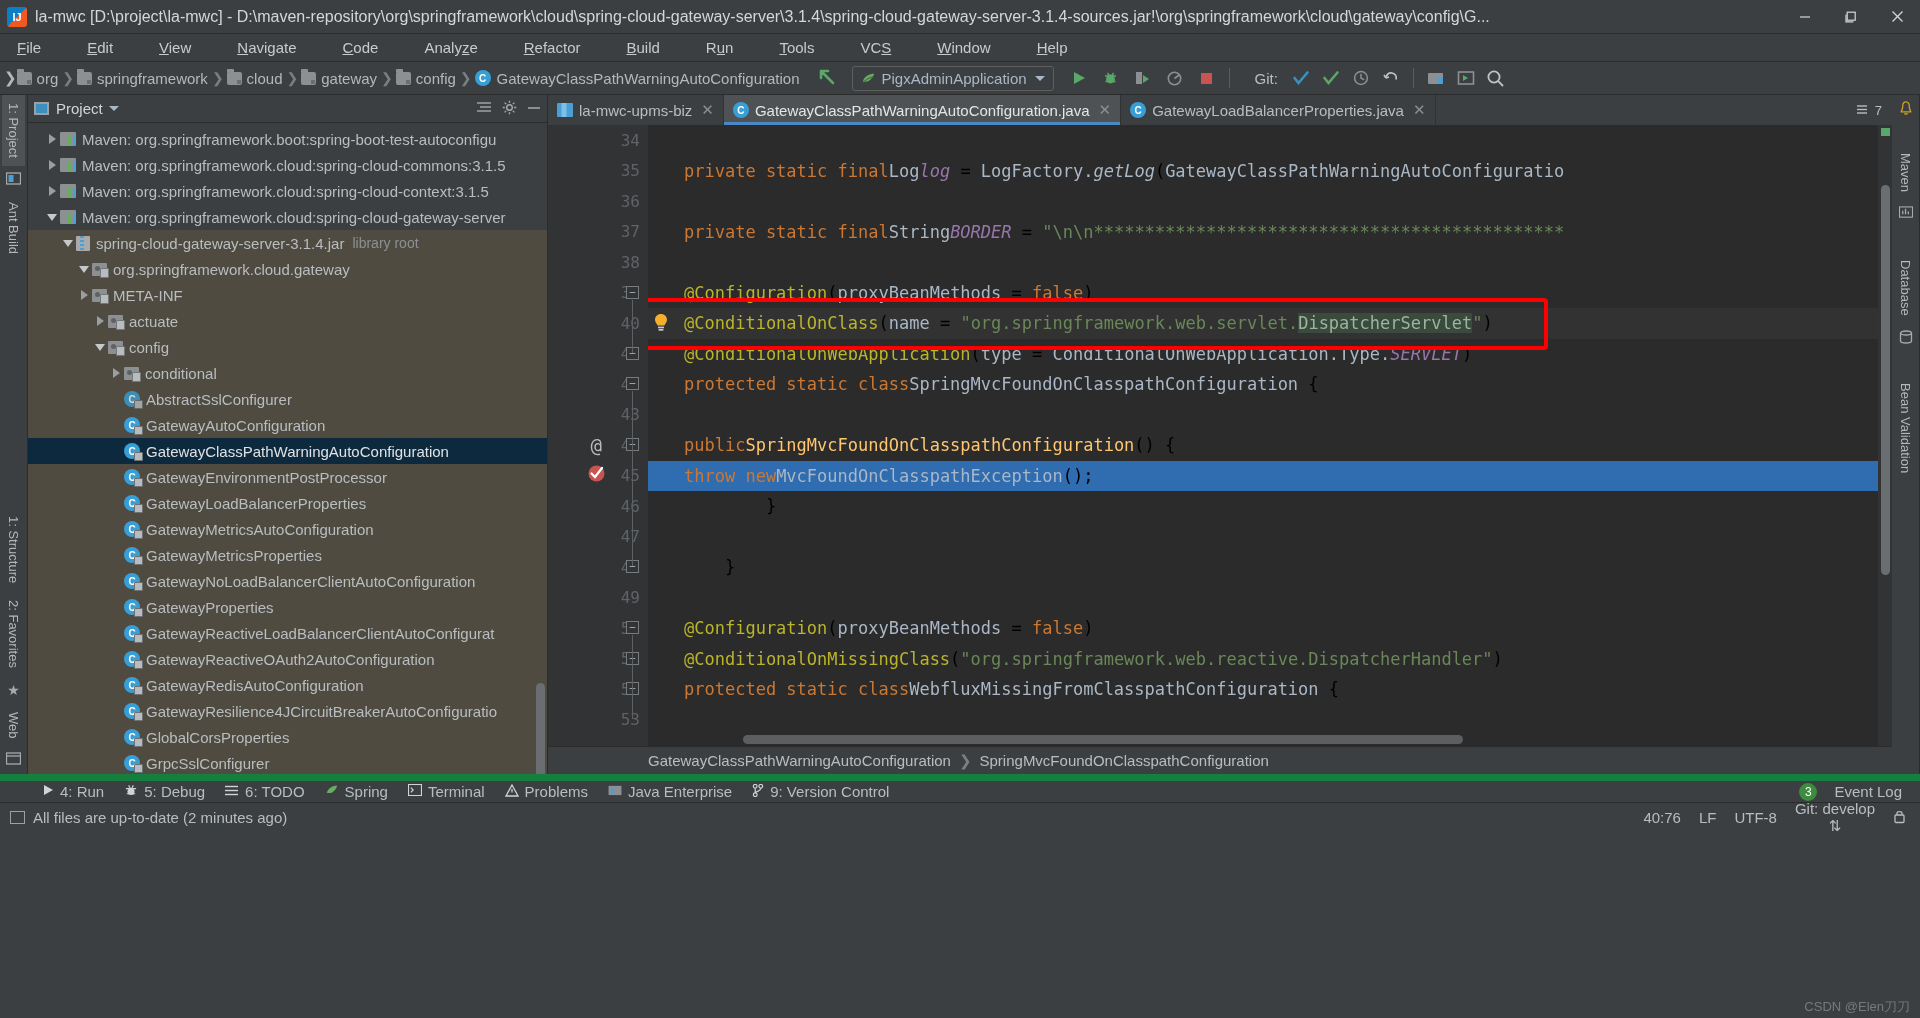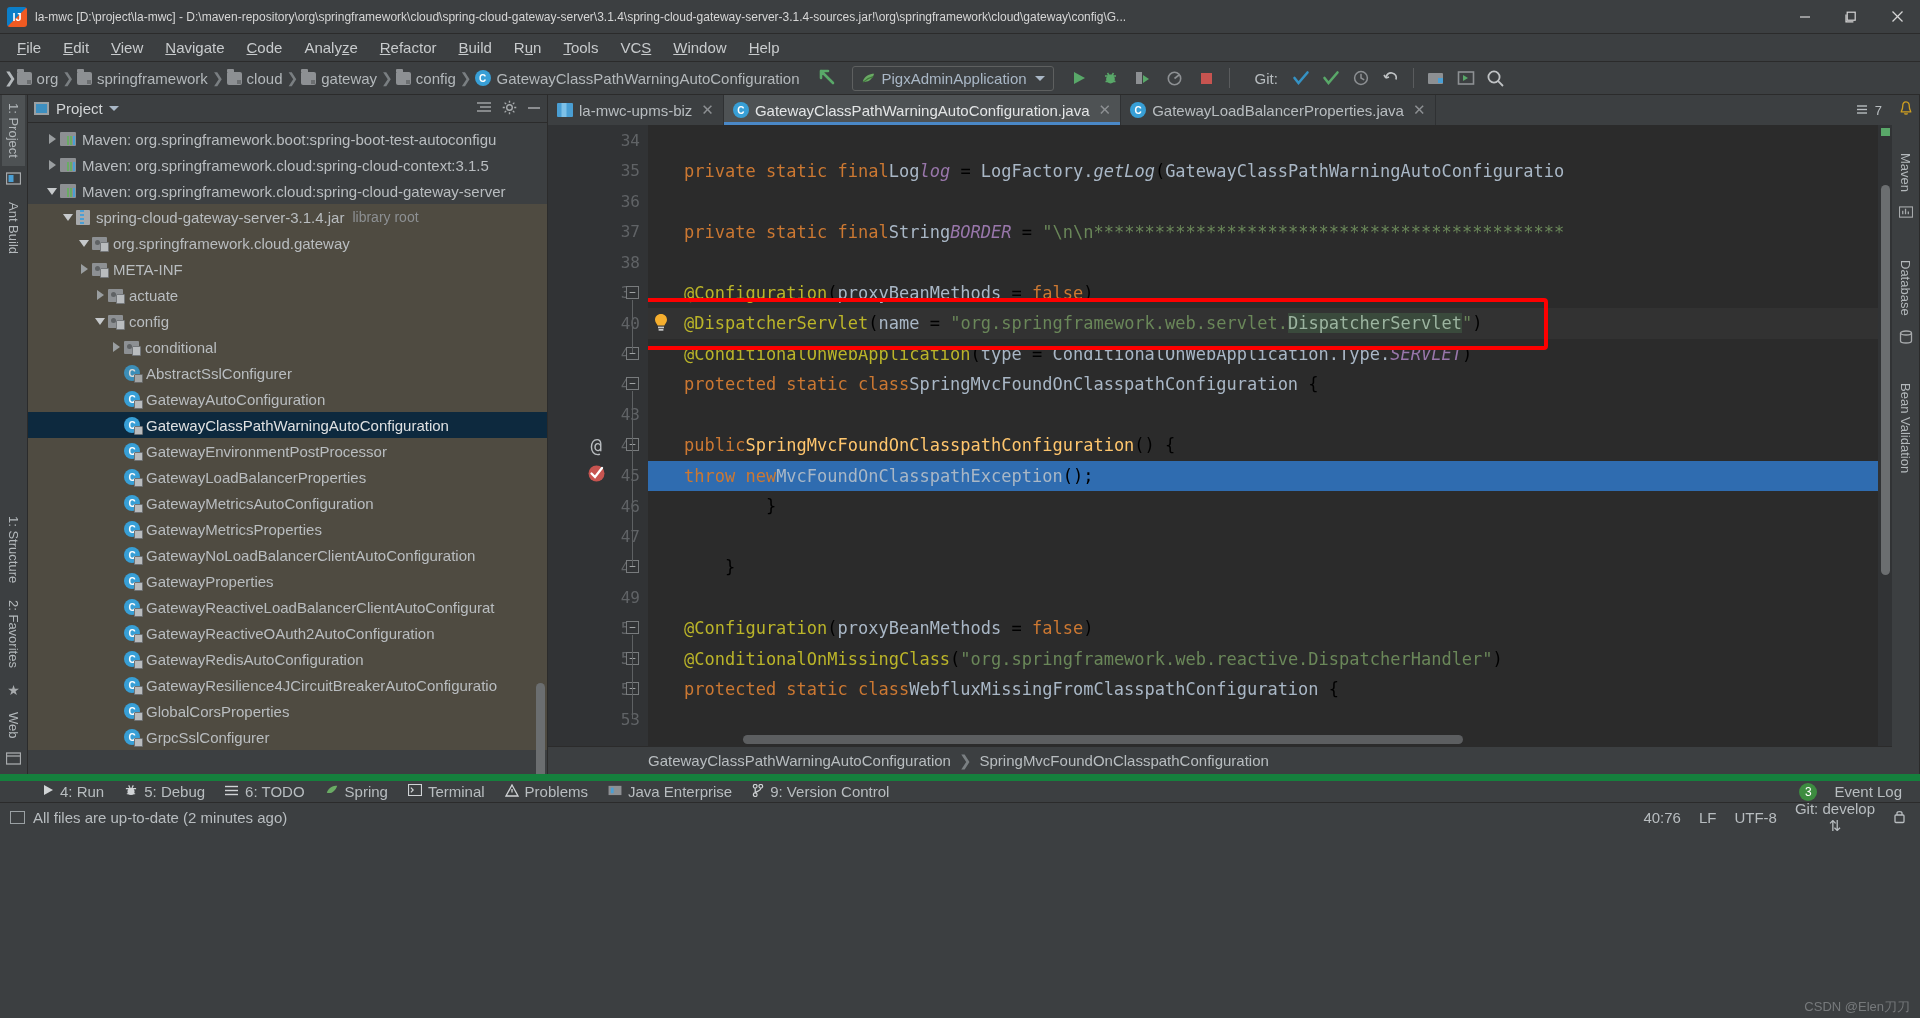--- a/index.html
+++ b/index.html
@@ -20,35 +20,36 @@
     width: 20px; height: 20px; margin: 0 8px 0 7px;
     background: linear-gradient(135deg,#0b7ec8 0%,#0b7ec8 48%,#f05a22 52%,#f05a22 100%);
     border-radius: 3px; position: relative; flex: 0 0 auto;
   }
   #app-icon::after {
     content: "IJ"; position: absolute; inset: 0;
     color: #fff; font-size: 11px; font-weight: bold;
     display: flex; align-items: center; justify-content: center;
   }
   #title-text {
-    color: #d6d6d6; font-size: 12px; white-space: nowrap;
+    color: #d6d6d6; font-size: 16px; white-space: nowrap;
     overflow: hidden; flex: 1 1 auto;
   }
   .win-btns { display: flex; flex: 0 0 auto; }
   .win-btn {
     width: 46px; height: 34px; display: flex;
     align-items: center; justify-content: center;
     color: #d6d6d6;
   }
 
   
   #menubar {
     height: 28px; background: #3c3f41; display: flex;
     align-items: center; padding-left: 6px;
     border-bottom: 1px solid #2b2b2b;
+    gap: 24px;
   }
   .menu-item {
     color: #c8cbcd; font-size: 15px; padding: 3px 11px;
     white-space: nowrap;
   }
   .menu-item u { text-decoration: underline; }
 
   
   #navrow {
     height: 33px; background: #3c3f41; display: flex;
@@ -555,20 +556,28 @@
           </span>
           <span class="maven-ico"></span>
           <span>Maven: org.springframework.boot:spring-boot-test-autoconfigu</span>
         </div>
         <div class="tnode">
           <span class="twig"></span>
           <span class="twig">
             <span class="arrow-r"></span>
           </span>
           <span class="maven-ico"></span>
+          <span>Maven: org.springframework.cloud:spring-cloud-commons:3.1.5</span>
+        </div>
+        <div class="tnode">
+          <span class="twig"></span>
+          <span class="twig">
+            <span class="arrow-r"></span>
+          </span>
+          <span class="maven-ico"></span>
           <span>Maven: org.springframework.cloud:spring-cloud-context:3.1.5</span>
         </div>
         <div class="tnode">
           <span class="twig"></span>
           <span class="twig">
             <span class="arrow-d"></span>
           </span>
           <span class="maven-ico"></span>
           <span>Maven: org.springframework.cloud:spring-cloud-gateway-server</span>
         </div>
@@ -901,21 +910,21 @@
         </div>
       <div id="code-area">
           <div style="position: absolute; left: 0px; width: 36px; height: 30.5px; background: rgb(47, 108, 176); top: 335.5px;"></div>
         <div class="foldcol"></div>
       <div class="cline"></div>
           <div class="cline">    <span class="kw">private static final</span> <span class="typ">Log</span> <span class="field">log</span> = <span class="typ">LogFactory.</span><span class="methodi">getLog</span>(<span class="typ">GatewayClassPathWarningAutoConfiguratio</span></div>
           <div class="cline"></div>
           <div class="cline">    <span class="kw">private static final</span> <span class="typ">String</span> <span class="field">BORDER</span> = <span class="str">"\n\n**********************************************</span></div>
           <div class="cline"></div>
           <div class="cline">    <span class="anno">@Configuration</span>(<span class="ident">proxyBeanMethods</span> = <span class="kw">false</span>)</div>
-          <div class="cline cur">    <span class="anno">@DispatcherServlet</span>(<span class="ident">name</span> = <span class="str">"org.springframework.web.servlet.</span><span class="str hl-srv">DispatcherServlet</span><span class="str">"</span>)</div>
+          <div class="cline cur">    <span class="anno">@ConditionalOnClass</span>(<span class="ident">name</span> = <span class="str">"org.springframework.web.servlet.</span><span class="str hl-srv">DispatcherServlet</span><span class="str">"</span>)</div>
           <div class="cline">    <span class="anno">@ConditionalOnWebApplication</span>(<span class="ident">type</span> = <span class="typ">ConditionalOnWebApplication.Type.</span><span class="sconst">SERVLET</span>)</div>
           <div class="cline">    <span class="kw">protected static class</span> <span class="typ">SpringMvcFoundOnClasspathConfiguration</span> {</div>
           <div class="cline"></div>
           <div class="cline">        <span class="kw">public</span> <span class="method">SpringMvcFoundOnClasspathConfiguration</span>() {</div>
           <div class="cline sel">            <span class="kw">throw new</span> <span class="typ">MvcFoundOnClasspathException</span>();</div>
           <div class="cline">        }</div>
           <div class="cline"></div>
           <div class="cline">    }</div>
           <div class="cline"></div>
           <div class="cline">    <span class="anno">@Configuration</span>(<span class="ident">proxyBeanMethods</span> = <span class="kw">false</span>)</div>

